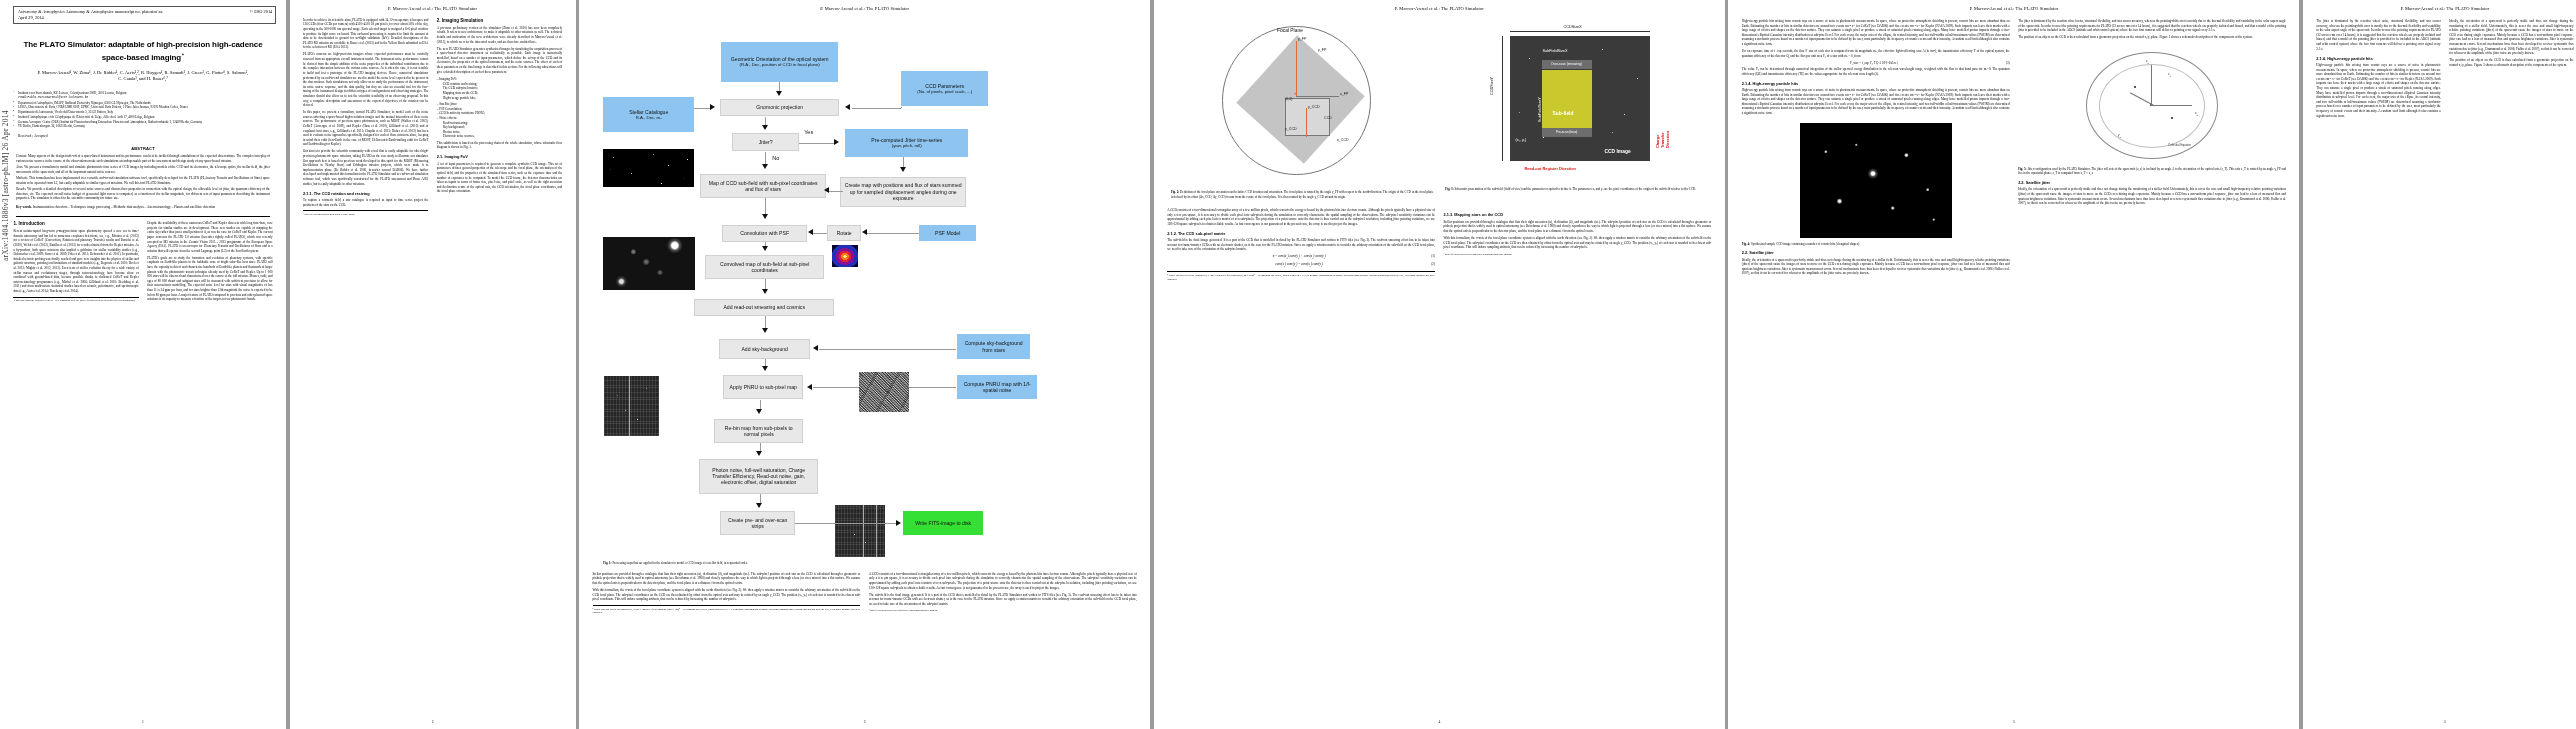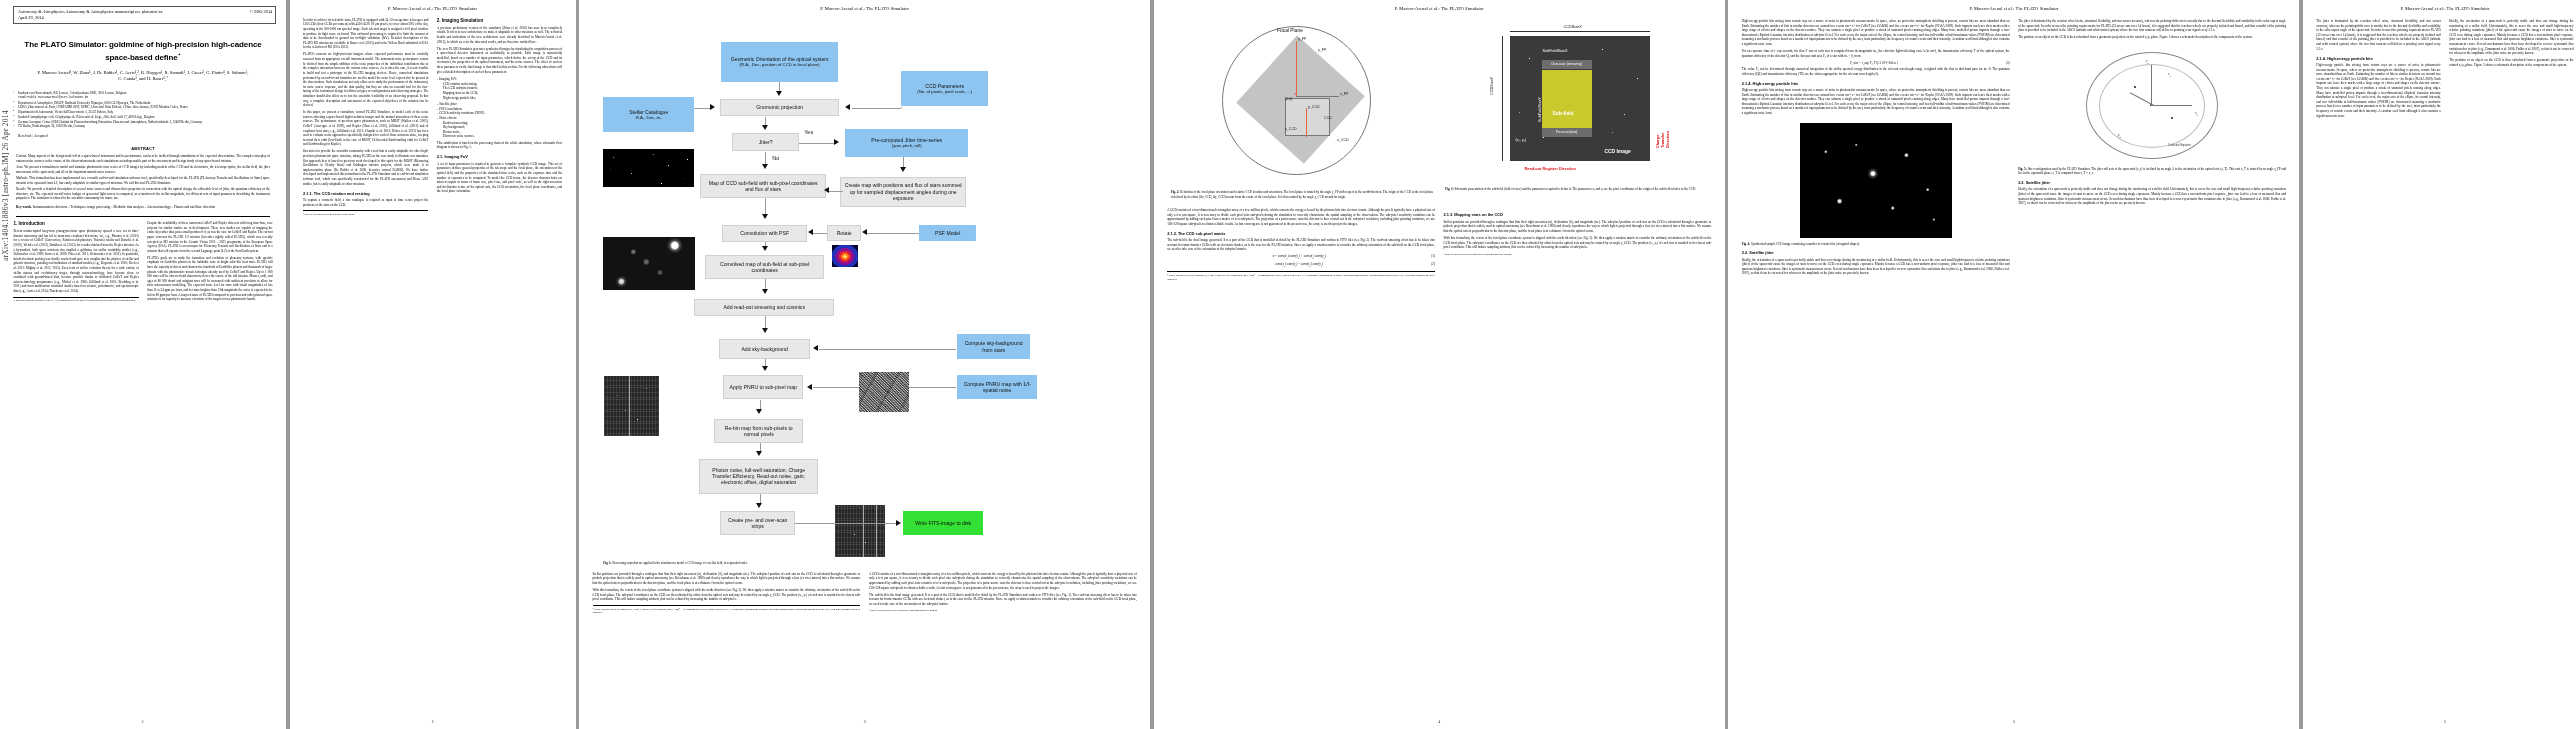--- a/index.html
+++ b/index.html
@@ -320,22 +320,22 @@
 
     <div class="manu-box">
       <div>
         <div><i>Astronomy &amp; Astrophysics</i> <span>Astronomy &amp; Astrophysics manuscript no. platosim˙aa</span></div>
         <div>April 29, 2014</div>
       </div>
       <div>© ESO 2014</div>
     </div>
 
     <div class="title">
-      <span>The PLATO Simulator: goldmine of high-precision high-cadence</span><br>
-      <span>space-based define</span><sup>⋆</sup>
+      <span>The PLATO Simulator: adaptable of high-precision high-cadence</span><br>
+      <span>space-based imaging</span><sup>⋆</sup>
     </div>
 
     <div class="authors">
       <div>P. Marcos-Arenal¹, W. Zima¹, J. De Ridder¹, C. Aerts¹,², R. Huygen¹, R. Samadi³, J. Green³, G. Piotto⁴, S. Salmon⁵,</div>
       <div>C. Catala³, and H. Rauer⁶,⁷</div>
     </div>
 
     <div class="affils">
       <ol>
         <li><span>Instituut voor Sterrenkunde, KU Leuven, Celestijnenlaan 200D, 3001 Leuven, Belgium</span><br>

